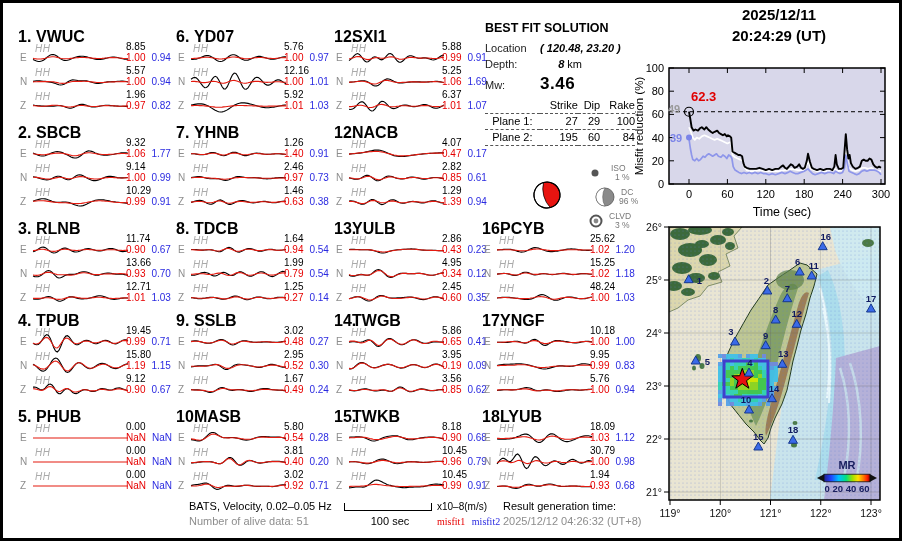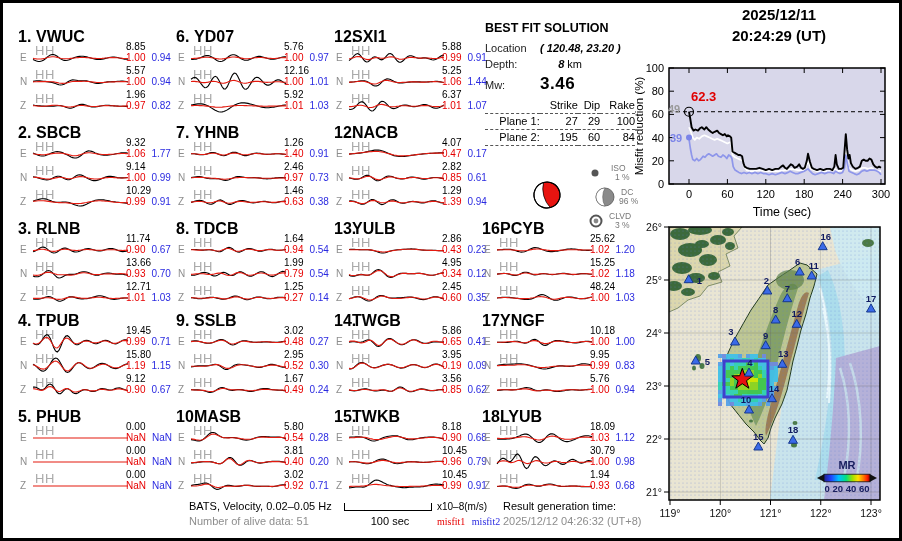--- a/index.html
+++ b/index.html
@@ -5,36 +5,36 @@
   html,body{margin:0;padding:0;background:#555;}
   .canvas{position:relative;width:896px;height:535px;background:#fff;border:3px solid #000;
           font-family:"Liberation Sans","DejaVu Sans",sans-serif;overflow:hidden;margin:0 auto;}
   .abs{position:absolute;}
   
   .station{position:absolute;width:160px;height:96px;}
   .st-head{position:absolute;left:0;top:0;font-size:16px;font-weight:bold;color:#000;white-space:nowrap;}
   .st-num{display:inline-block;width:18px;}
   .trace{position:absolute;left:0;height:26px;width:160px;}
   .comp{position:absolute;left:2px;top:7px;font-size:10px;color:#8d8d8d;}
-  .hh{position:absolute;left:17px;top:-2px;font-size:13px;color:#aaa;letter-spacing:.5px;}
+  .hh{position:absolute;left:17px;top:-2px;font-size:10px;color:#aaa;letter-spacing:.5px;font-style:italic;}
   .wf{position:absolute;left:14px;top:0;}
   .vals{position:absolute;left:108px;top:-4px;width:52px;font-size:10px;line-height:11px;white-space:nowrap;}
   .vals .amp{color:#000;}
   .m1{color:#e60000;}
   .m2{color:#2a2ae0;margin-left:6px;}
   
   .bf{position:absolute;left:482px;top:18px;width:160px;height:200px;font-size:11px;color:#000;}
   .bf-title{font-weight:bold;font-size:12.5px;margin-bottom:7px;}
   .bf-row{margin-bottom:4px;white-space:nowrap;}
   .bf-lab{display:inline-block;width:52px;color:#222;}
   .bf-bold{font-weight:bold;font-style:italic;}
   .mw-val{font-size:17px;font-weight:bold;letter-spacing:.5px;}
   table.sdr{border-collapse:collapse;font-size:11px;margin-top:3px;width:150px;}
   table.sdr td,table.sdr th{padding:1px 0 2px 0;text-align:right;font-weight:normal;}
-  table.sdr td:first-child{text-align:right;}
+  table.sdr td:first-child{text-align:center;}
   table.sdr .hdr td{border-bottom:1px dashed #555;}
   table.sdr .r td{border-bottom:1px dashed #555;}
   
   .foot{position:absolute;font-size:11px;color:#000;white-space:nowrap;}
   .gray{color:#8d8d8d;}
   .scalebar{position:absolute;left:341px;top:500px;width:88px;height:10px;}
   .scalebar .bar{position:absolute;left:0;right:0;top:7px;border-top:1px solid #000;}
   .scalebar .tickl,.scalebar .tickr{position:absolute;top:0;width:1px;height:8px;background:#000;}
   .scalebar .tickl{left:0;} .scalebar .tickr{right:0;}
   .small{font-size:10px;}
@@ -449,21 +449,21 @@
         </div>
         <div class="trace" style="top: 41px;">
           <span class="comp">N</span>
           <span class="hh">HH</span>
           <svg class="wf" width="97" height="26">
             <path d="M1.0,13.2L2.7,13.1L4.5,13.0L6.2,12.8L7.9,12.5L9.6,12.3L11.4,12.0L13.1,11.8L14.8,11.7L16.5,11.8L18.3,12.2L20.0,13.0L21.7,14.1L23.5,15.3L25.2,16.4L26.9,17.0L28.6,16.9L30.4,16.2L32.1,14.8L33.8,13.1L35.5,11.5L37.3,10.4L39.0,9.9L40.7,10.0L42.5,10.6L44.2,11.4L45.9,12.3L47.6,13.0L49.4,13.6L51.1,13.9L52.8,13.9L54.5,13.9L56.3,13.7L58.0,13.5L59.7,13.3L61.5,13.1L63.2,13.0L64.9,12.9L66.6,12.9L68.4,12.9L70.1,12.9L71.8,12.9L73.5,13.0L75.3,13.0L77.0,13.0L78.7,13.0L80.5,12.9L82.2,12.8L83.9,12.6L85.6,12.5L87.4,12.4L89.1,12.4L90.8,12.6L92.5,12.9L94.3,13.3L96.0,13.7" fill="none" stroke="#000" stroke-width="1.1"></path>
             <path d="M1.0,13.2L2.7,13.1L4.5,13.0L6.2,12.9L7.9,12.7L9.6,12.5L11.4,12.4L13.1,12.3L14.8,12.3L16.5,12.5L18.3,12.9L20.0,13.4L21.7,14.0L23.5,14.6L25.2,14.9L26.9,15.0L28.6,14.7L30.4,14.1L32.1,13.2L33.8,12.4L35.5,11.8L37.3,11.4L39.0,11.3L40.7,11.6L42.5,12.0L44.2,12.5L45.9,12.9L47.6,13.2L49.4,13.5L51.1,13.6L52.8,13.5L54.5,13.4L56.3,13.3L58.0,13.2L59.7,13.0L61.5,12.9L63.2,12.9L64.9,12.8L66.6,12.9L68.4,12.9L70.1,13.0L71.8,13.1L73.5,13.1L75.3,13.1L77.0,13.1L78.7,13.0L80.5,12.9L82.2,12.8L83.9,12.7L85.6,12.6L87.4,12.6L89.1,12.7L90.8,12.8L92.5,13.0L94.3,13.2L96.0,13.4" fill="none" stroke="#e41a0f" stroke-width="1.1"></path>
           </svg>
           <div class="vals">
             <div class="amp">5.25</div>
-            <div><span class="m1">1.06</span><span class="m2">1.44</span></div>
+            <div><span class="m1">1.06</span><span class="m2">1.69</span></div>
           </div>
         </div>
         <div class="trace" style="top: 65px;">
           <span class="comp">Z</span>
           <span class="hh">HH</span>
           <svg class="wf" width="97" height="26">
             <path d="M1.0,16.2L2.7,16.5L4.5,16.1L6.2,15.0L7.9,13.3L9.6,11.3L11.4,9.7L13.1,8.8L14.8,8.9L16.5,10.2L18.3,12.4L20.0,14.8L21.7,16.9L23.5,18.0L25.2,17.7L26.9,16.2L28.6,13.8L30.4,11.3L32.1,9.3L33.8,8.3L35.5,8.5L37.3,9.6L39.0,11.3L40.7,13.1L42.5,14.5L44.2,15.4L45.9,15.6L47.6,15.2L49.4,14.4L51.1,13.6L52.8,12.8L54.5,12.3L56.3,12.0L58.0,12.1L59.7,12.4L61.5,12.9L63.2,13.3L64.9,13.6L66.6,13.6L68.4,13.4L70.1,13.0L71.8,12.5L73.5,12.0L75.3,11.6L77.0,11.6L78.7,11.9L80.5,12.5L82.2,13.3L83.9,14.2L85.6,14.9L87.4,15.3L89.1,15.3L90.8,14.8L92.5,14.0L94.3,13.0L96.0,11.9" fill="none" stroke="#000" stroke-width="1.1"></path>
             <path d="M1.0,13.6L2.7,13.6L4.5,13.4L6.2,13.1L7.9,12.7L9.6,12.4L11.4,12.2L13.1,12.2L14.8,12.5L16.5,13.0L18.3,13.6L20.0,14.2L21.7,14.5L23.5,14.5L25.2,14.1L26.9,13.4L28.6,12.6L30.4,11.9L32.1,11.5L33.8,11.4L35.5,11.6L37.3,12.1L39.0,12.7L40.7,13.3L42.5,13.7L44.2,13.8L45.9,13.8L47.6,13.6L49.4,13.3L51.1,13.1L52.8,12.8L54.5,12.7L56.3,12.7L58.0,12.7L59.7,12.9L61.5,13.0L63.2,13.2L64.9,13.3L66.6,13.3L68.4,13.2L70.1,13.0L71.8,12.9L73.5,12.7L75.3,12.6L77.0,12.5L78.7,12.6L80.5,12.8L82.2,13.0L83.9,13.3L85.6,13.5L87.4,13.6L89.1,13.6L90.8,13.5L92.5,13.3L94.3,13.0L96.0,12.7" fill="none" stroke="#e41a0f" stroke-width="1.1"></path>
           </svg>
           <div class="vals">

